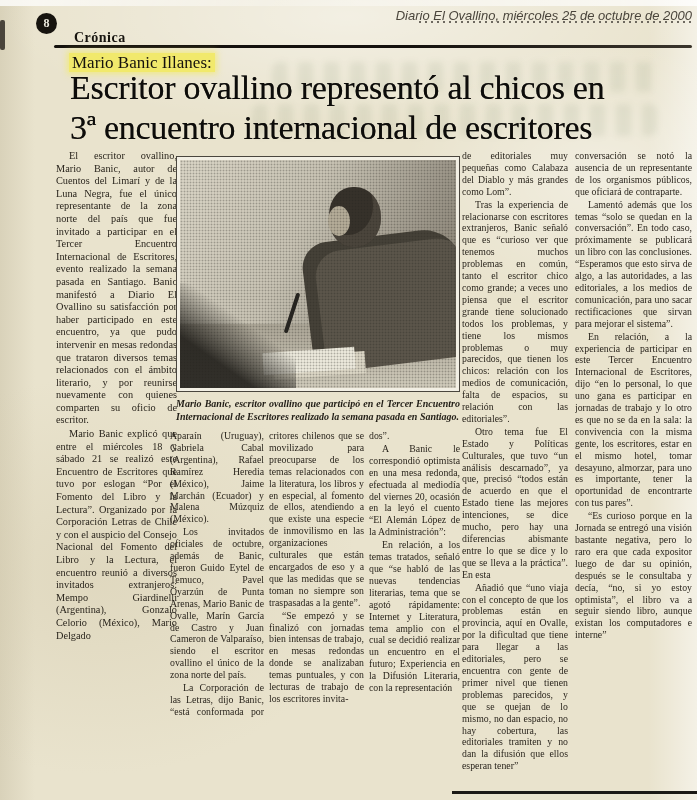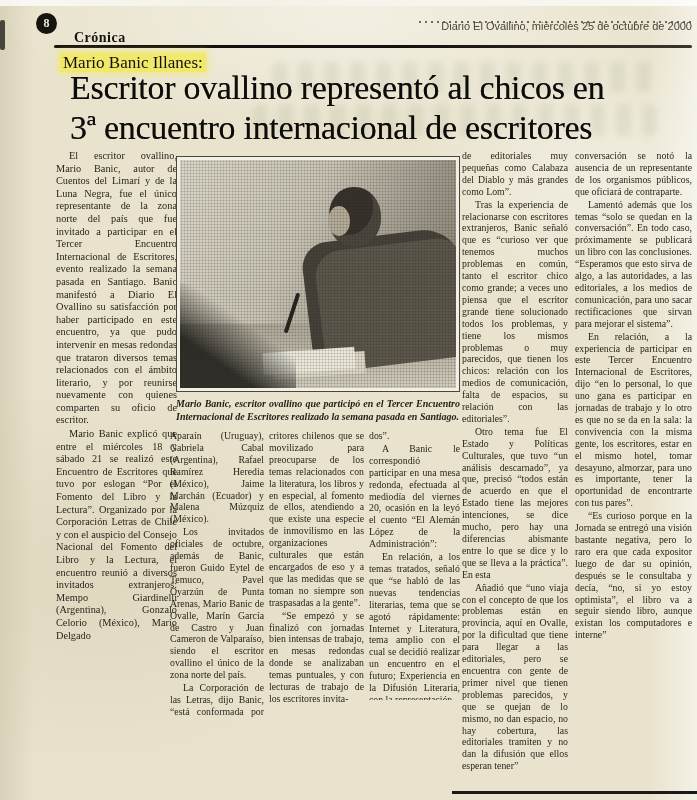--- a/index.html
+++ b/index.html
@@ -18,36 +18,36 @@
     color:#2a251d;
   }
   .page::before{content:"";position:absolute;left:0;top:0;width:100%;height:6px;
     background:linear-gradient(90deg,rgba(255,255,255,.8),rgba(255,255,255,.25) 40%,rgba(255,255,255,.8));}
   .scan-mark{position:absolute;left:0;top:20px;width:5px;height:30px;background:#24211c;border-radius:2px;opacity:.8;}
 
   
   .badge{position:absolute;left:36px;top:13px;width:21px;height:21px;border-radius:50%;
     background:#17140f;color:#efece0;font:bold 12px/21px "Liberation Serif",serif;text-align:center;}
   .section{position:absolute;left:74px;top:10px;font-weight:bold;font-size:14px;letter-spacing:.5px;color:#17140f;margin-top:20px;}
-  .dateline{position:absolute;left:370px;top:20px;width:322px;text-align:right;
-    font-family:"Liberation Sans",sans-serif;font-size:11px;color:#4a453c;}
+  .dateline{position:absolute;left:370px;top:8px;width:322px;text-align:right;
+    font-family:"Liberation Sans",sans-serif;font-style:italic;font-size:13px;color:#4a453c;}
   .dateline-rule{position:absolute;left:418px;top:20px;width:276px;height:4px;opacity:.85;
     background-image:radial-gradient(circle at 2px 2px,#57524a 1.1px,transparent 1.5px);
     background-size:6px 4px;}
   .header-rule{position:absolute;left:54px;top:45px;width:638px;height:3px;
     background:linear-gradient(90deg,#14110d 0%,#14110d 55%,#3a352c 100%);border-radius:2px;}
 
   
   .ghost{position:absolute;border-radius:8px;filter:blur(3px);opacity:.4;
     background:repeating-linear-gradient(90deg, rgba(122,140,108,0.30) 0 15px, rgba(122,140,108,0) 15px 26px);}
   .ghost-1{left:272px;top:62px;width:385px;height:30px;}
   .ghost-2{left:252px;top:104px;width:405px;height:32px;}
 
   
-  .kicker{position:absolute;left:60px;top:53px;font-size:17px;color:#15120d;}
+  .kicker{position:absolute;left:69px;top:53px;font-size:17px;color:#15120d;}
   .kicker .hl{background:#f1e96c;box-shadow:0 0 6px 2px rgba(241,233,108,.75);padding:0 3px;}
   .headline{position:absolute;left:70px;top:68px;width:626px;color:#0d0c0a;
     font-size:34px;line-height:40px;letter-spacing:-0.3px;
     text-shadow:0 0 .5px rgba(0,0,0,.65);}
 
   
   .col{position:absolute;overflow:hidden;text-align:justify;
     font-size:9.8px;line-height:11.9px;color:#2a251d;}
   .col p{margin:0 0 1px 0;text-indent:13px;}
   .col p.noind{text-indent:0;}
@@ -133,21 +133,21 @@
     <p>La Corporación de las Letras, dijo Banic, “está conformada por un grupo de es-</p>
   </div>
 
   <div class="col col-3">
     <p class="noind">critores chilenos que se movilizado para preocuparse de los temas relacionados con la literatura, los libros y en especial, al fomento de ellos, atendiendo a que existe una especie de inmovilismo en las organizaciones culturales que están encargados de eso y a que las medidas que se toman no siempre son traspasadas a la gente”.</p>
     <p>“Se empezó y se finalizó con jornadas bien intensas de trabajo, en mesas redondas donde se analizaban temas puntuales, y con lecturas de trabajo de los escritores invita-</p>
   </div>
 
   <div class="col col-4">
     <p class="noind">dos”.</p>
-    <p>A Banic le correspondió participar en una mesa redonda, efectuada al mediodía del viernes 20, ocasión en la leyó el cuento “El Alemán López de la Administración”:</p>
+    <p>A Banic le correspondió optimista en una mesa redonda, efectuada al mediodía del viernes 20, ocasión en la leyó el cuento “El Alemán López de la Administración”:</p>
     <p>En relación, a los temas tratados, señaló que “se habló de las nuevas tendencias literarias, tema que se agotó rápidamente: Internet y Literatura, tema amplio con el cual se decidió realizar un encuentro en el futuro; Experiencia en la Difusión Literaria, con la representación</p>
   </div>
 
   <div class="col col-5">
     <p class="noind">de editoriales muy pequeñas como Calabaza del Diablo y más grandes como Lom”.</p>
     <p>Tras la experiencia de relacionarse con escritores extranjeros, Banic señaló que es “curioso ver que tenemos muchos problemas en común, tanto el escritor chico como grande; a veces uno piensa que el escritor grande tiene solucionado todos los problemas, y tiene los mismos problemas o muy parecidos, que tienen los chicos: relación con los medios de comunicación, falta de espacios, su relación con las editoriales”.</p>
     <p>Otro tema fue El Estado y Políticas Culturales, que tuvo “un análisis descarnado”, ya que, precisó “todos están de acuerdo en que el Estado tiene las mejores intenciones, se dice mucho, pero hay una diferencias abismante entre lo que se dice y lo que se lleva a la práctica”. En esta</p>
     <p>Añadió que “uno viaja con el concepto de que los problemas están en provincia, aquí en Ovalle, por la dificultad que tiene para llegar a las editoriales, pero se encuentra con gente de primer nivel que tienen problemas parecidos, y que se quejan de lo mismo, no dan espacio, no hay cobertura, las editoriales tramiten y no dan la difusión que ellos esperan tener”</p>
   </div>
 

